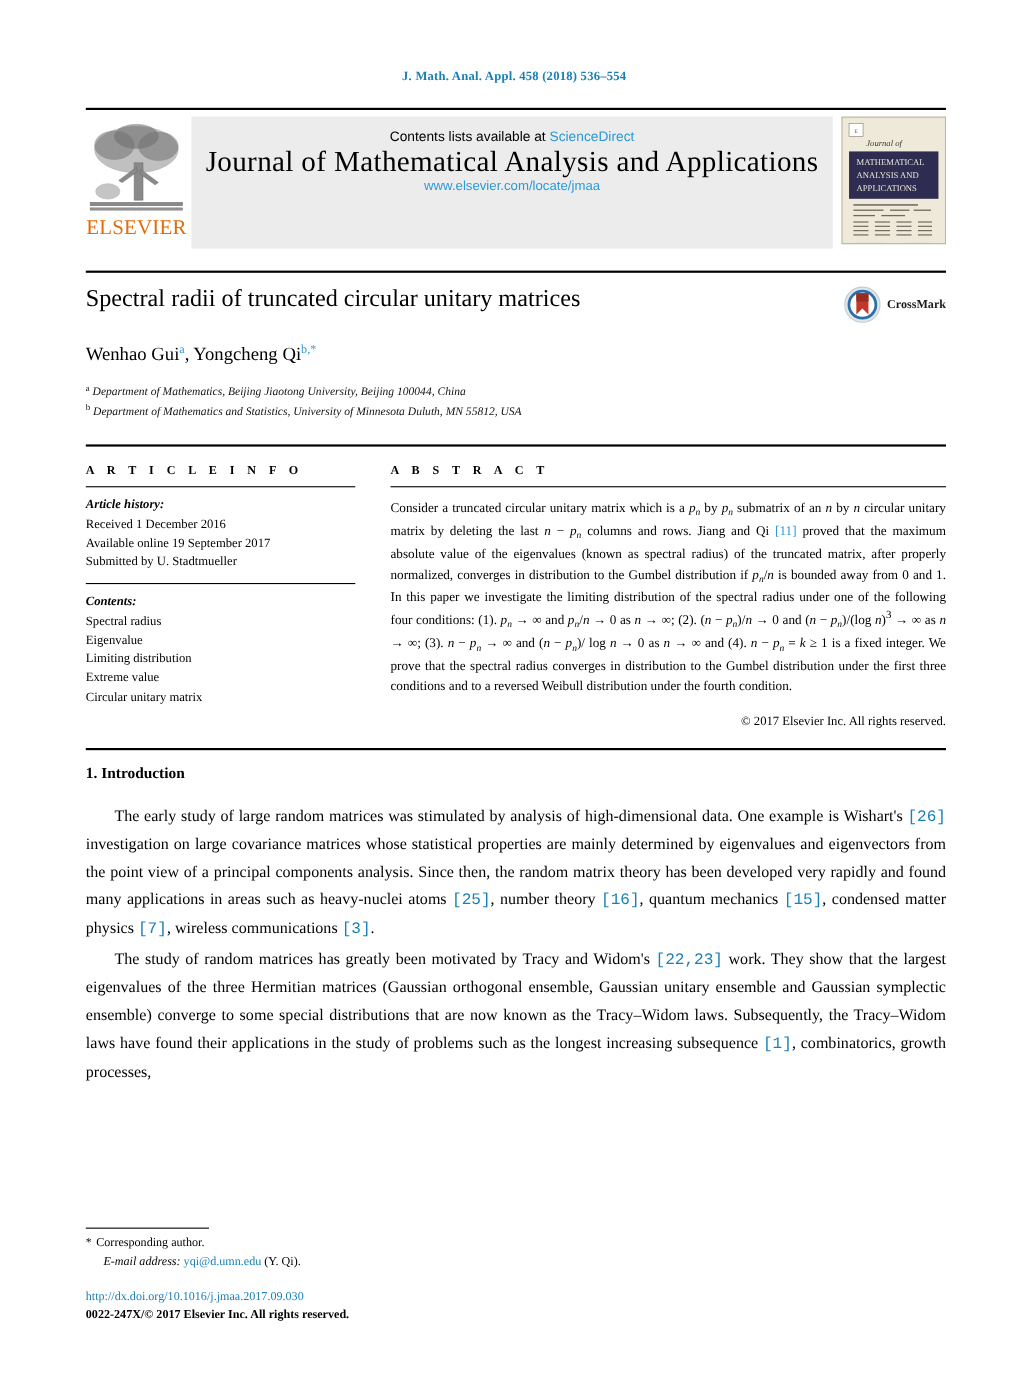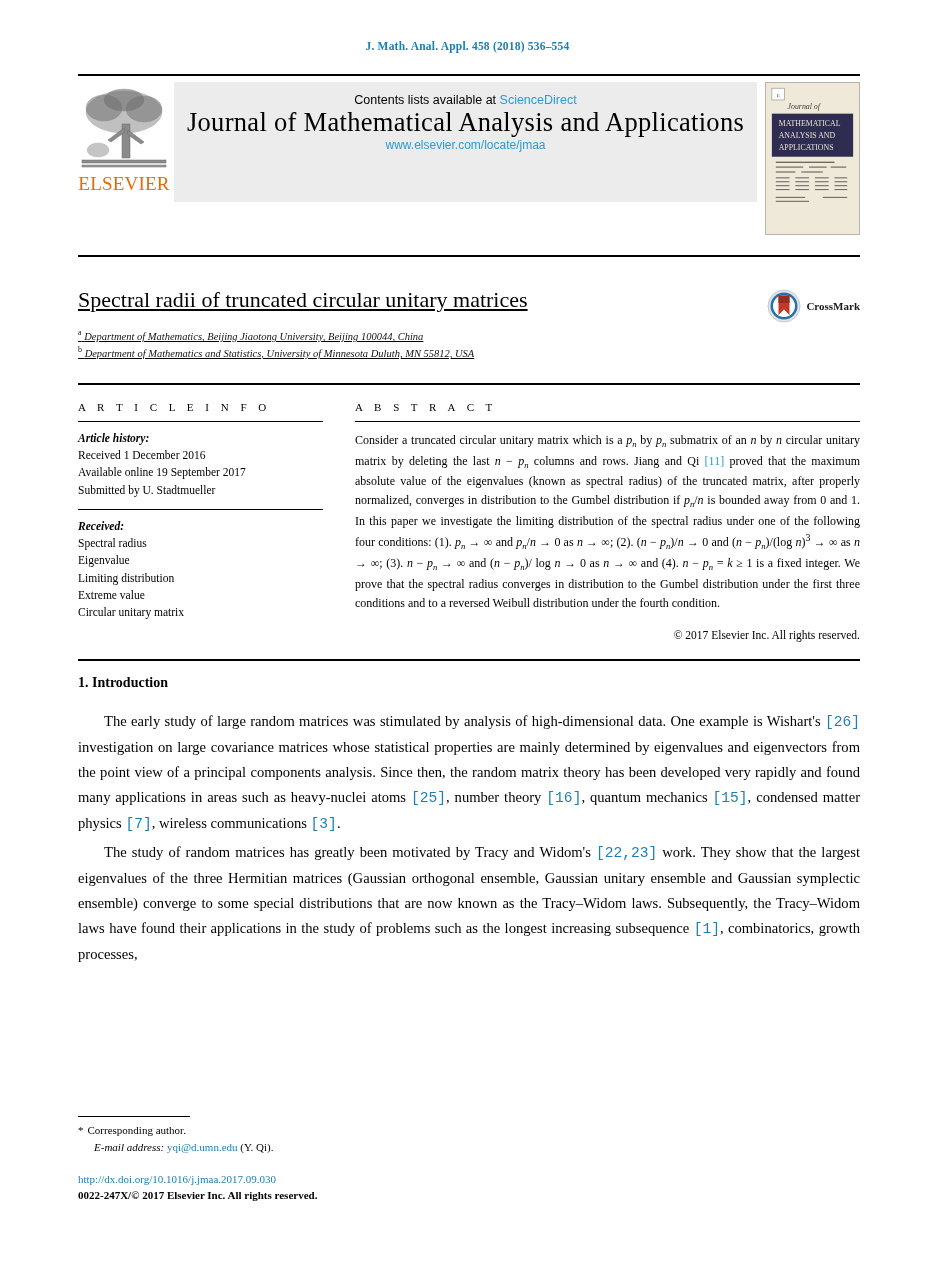--- a/index.html
+++ b/index.html
@@ -14,21 +14,21 @@
     overflow: hidden;
   }
   .page { position: relative; width: 935px; height: 1266px; padding: 0; }
 
   
   .running-head {
     text-align: center;
     font-size: 11.5px;
     font-weight: bold;
     color: #1a7fb5;
-    padding-top: 40px;
+    padding-top: 64px;
     letter-spacing: .2px;
   }
 
   
   .masthead-wrap {
     margin: 22px 75px 0 78px;
     border-top: 2.5px solid #000;
     padding-top: 6px;
     display: flex;
     align-items: flex-start;
@@ -74,34 +74,34 @@
     font-weight: 400;
   }
   .journal-url {
     font-family: "Liberation Sans", sans-serif;
     font-size: 12px;
     color: #2b9ad6;
   }
   .cover-thumb {
     flex: 0 0 95px;
     width: 95px;
-    height: 153px;
+    height: 116px;
     margin-left: 8px;
     border: 1px solid #b9b4a8;
     background: #efe9da;
     position: relative;
     overflow: hidden;
   }
 
   
   .title-rule {
     margin: 20px 75px 0 78px;
     border-top: 2.5px solid #000;
   }
-  .title-block { margin: 30px 75px 0 78px; position: relative; text-decoration: underline; }
+  .title-block { margin: 10px 75px 0 78px; position: relative; }
   .paper-title {
     font-size: 22px;
     font-weight: 400;
     line-height: 1.2;
     margin: 0;
     color: #000;
     max-width: 620px;
   }
   .crossmark {
     position: absolute;
@@ -140,21 +140,21 @@
   .abstract-area {
     margin: 16px 75px 0 78px;
     display: flex;
     gap: 32px;
   }
   .col-info { flex: 0 0 245px; }
   .col-abs { flex: 1 1 auto; }
   .sec-head {
     font-family: "Liberation Serif", serif;
     font-size: 11px;
-    font-weight: normal;
+    font-weight: bold;
     letter-spacing: 4.5px;
     color: #000;
   }
   .thin-rule { border-top: 1px solid #000; margin-top: 8px; }
   .info-group { margin-top: 8px; font-size: 11.5px; line-height: 1.5; }
   .info-group .lbl { font-style: italic; font-weight: bold; }
   .kw-rule { border-top: 1.6px solid #000; margin-top: 10px; }
   .abs-body {
     margin-top: 9px;
     font-size: 12px;
@@ -285,20 +285,21 @@
       <svg width="34" height="34" viewBox="0 0 34 34">
         <circle cx="17" cy="17" r="16" fill="#dfe6ec" stroke="#c3ccd4" stroke-width="1"></circle>
         <circle cx="17" cy="17" r="13.5" fill="#2a6fa8"></circle>
         <circle cx="17" cy="17" r="11" fill="#ffffff"></circle>
         <path d="M11.5 6.5 L22.5 6.5 L22.5 26 L17 20.5 L11.5 26 Z" fill="#c0392b"></path>
         <path d="M11.5 6.5 L22.5 6.5 L22.5 14 L11.5 14 Z" fill="#962d20"></path>
       </svg>
       <span class="crossmark-label">CrossMark</span>
     </div>
 
+    <div class="authors">Wenhao Gui<sup>a</sup>, Yongcheng Qi<sup>b,*</sup></div>
 
     <div class="affils">
       <div>
         <sup>a</sup>
         <span>Department of Mathematics, Beijing Jiaotong University, Beijing 100044, China</span>
       </div>
       <div>
         <sup>b</sup>
         <span>Department of Mathematics and Statistics, University of Minnesota Duluth, MN 55812, USA</span>
       </div>
@@ -313,21 +314,21 @@
       <div class="sec-head">A R T I C L E    I N F O</div>
       <div class="thin-rule"></div>
       <div class="info-group">
         <div class="lbl">Article history:</div>
         <div>Received 1 December 2016</div>
         <div>Available online 19 September 2017</div>
         <div>Submitted by U. Stadtmueller</div>
       </div>
       <div class="kw-rule"></div>
       <div class="info-group">
-        <div class="lbl">Received:</div>
+        <div class="lbl">Contents:</div>
         <div>Spectral radius</div>
         <div>Eigenvalue</div>
         <div>Limiting distribution</div>
         <div>Extreme value</div>
         <div>Circular unitary matrix</div>
       </div>
     </div>
 
     <div class="col-abs">
       <div class="sec-head">A B S T R A C T</div>

